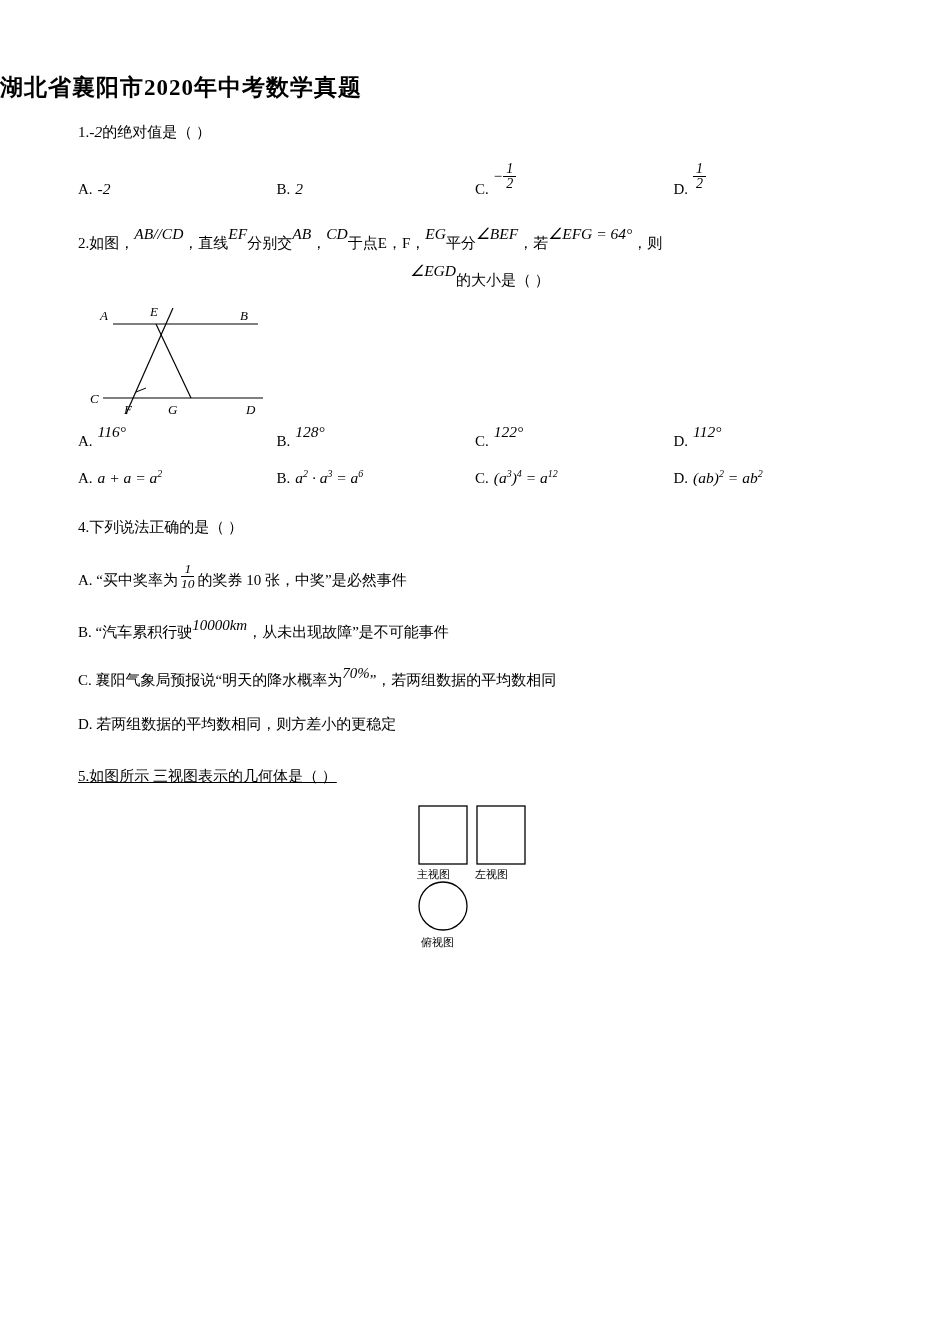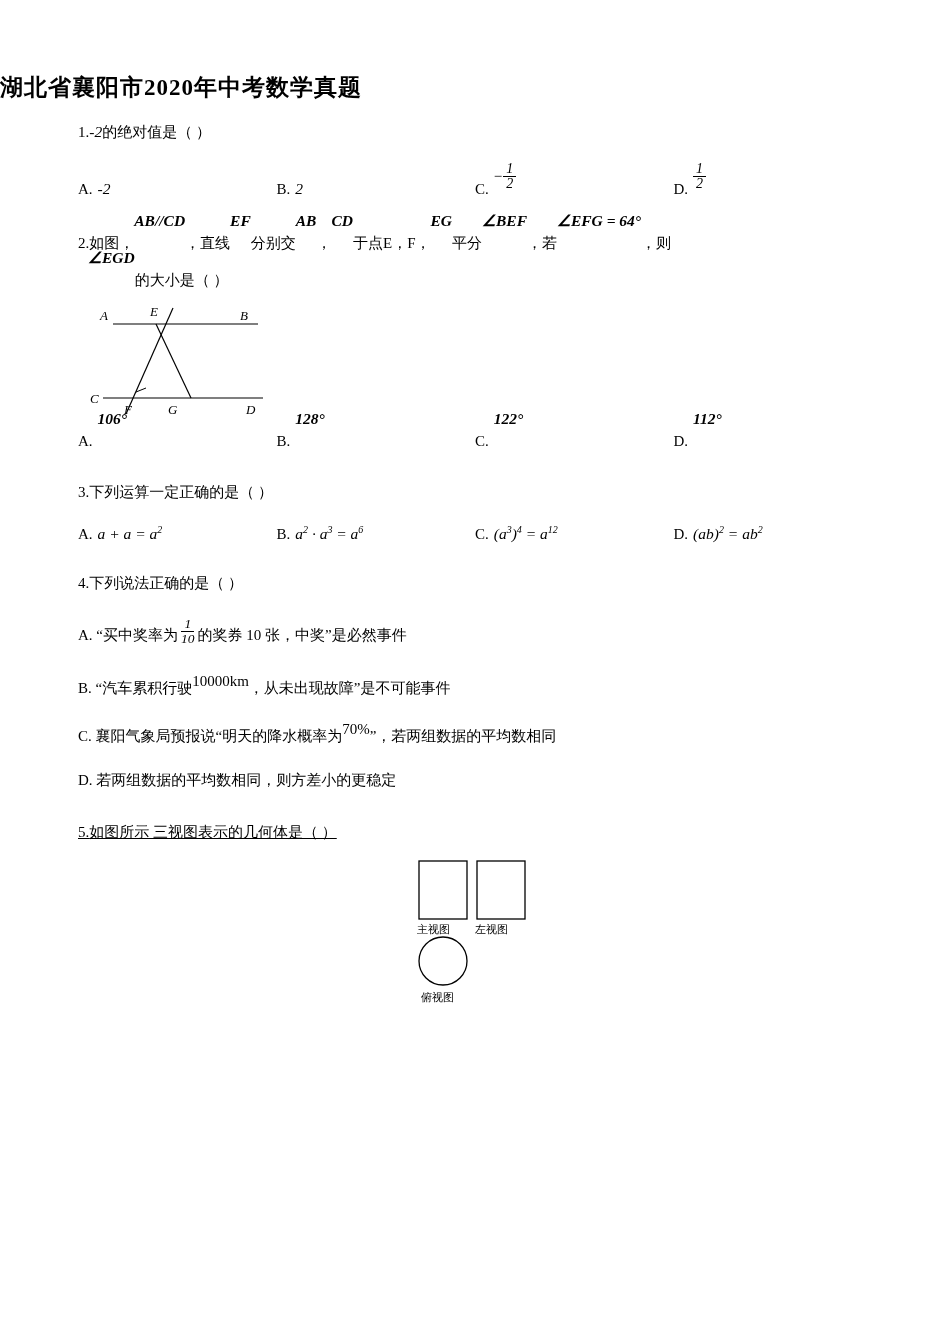--- a/index.html
+++ b/index.html
@@ -49,23 +49,22 @@
     font-family: "Liberation Serif", serif;
     font-style: italic;
     font-size: 15.5px;
   }
   .mathup {
     font-family: "Liberation Serif", serif;
     font-size: 15.5px;
   }
   .raise {
     position: relative;
-    bottom: 22px;
-    font-style: italic;
-    font-weight: bold;
+    bottom: 9px;
+    font-style: italic;
   }
   .options-row {
     display: flex;
     margin: 18px 78px 0 78px;
     font-size: 15px;
     align-items: flex-end;
   }
   .opt {
     flex: 1 1 0;
     display: flex;
@@ -125,20 +124,21 @@
     text-align: center;
   }
   .q2-line {
     margin: 26px 78px 0 78px;
     font-size: 15px;
     line-height: 2.4;
   }
   .q2-line2 {
     margin: 10px 78px 0 88px;
     font-size: 15px;
+    text-align: center;
   }
   .q4-opt {
     margin: 18px 78px 0 78px;
     font-size: 15px;
     line-height: 1.6;
   }
   .q4-opt .lead {
     font-family: "Liberation Serif", serif;
   }
   .inline-frac-small {
@@ -150,20 +150,21 @@
     line-height: 1.05;
     position: relative;
     bottom: 5px;
     font-style: italic;
   }
   .inline-frac-small .num { border-bottom: 1px solid #000; padding: 0 3px;}
   .inline-frac-small .den { padding: 0 3px;}
   .overbar {
     position: relative;
     bottom: 7px;
+    font-style: italic;
     font-size: 15px;
   }
   .row3 {
     display: flex;
     margin: 16px 78px 0 78px;
     font-size: 15px;
     align-items: baseline;
   }
   .row3 .opt { flex: 1 1 0; }
 </style>
@@ -234,39 +235,36 @@
       <text x="2" y="101" font-family="Liberation Serif, serif" font-style="italic" font-size="13">C</text>
       <text x="36" y="112" font-family="Liberation Serif, serif" font-style="italic" font-size="13">F</text>
       <text x="80" y="112" font-family="Liberation Serif, serif" font-style="italic" font-size="13">G</text>
       <text x="158" y="112" font-family="Liberation Serif, serif" font-style="italic" font-size="13">D</text>
     </svg>
   </div>
 
   <div class="options-row" style="margin-top:6px;">
     <div class="opt">
       <span class="opt-label">A.</span>
-      <span class="opt-val raise">106°</span>
+      <span class="opt-val raise">116°</span>
     </div>
     <div class="opt">
       <span class="opt-label">B.</span>
       <span class="opt-val raise">128°</span>
     </div>
     <div class="opt">
       <span class="opt-label">C.</span>
       <span class="opt-val raise">122°</span>
     </div>
     <div class="opt">
       <span class="opt-label">D.</span>
       <span class="opt-val raise">112°</span>
     </div>
   </div>
 
-  <div class="q" style="margin-top:30px;">
-    <span>3.</span><span>下列运算一定正确的是（    ）</span>
-  </div>
 
   <div class="row3" style="margin-top:18px;">
     <div class="opt">
       <span class="opt-label">A.</span>
       <span class="mathit">a + a = a<sup class="ex">2</sup></span>
     </div>
     <div class="opt">
       <span class="opt-label">B.</span>
       <span class="mathit">a<sup class="ex">2</sup> · a<sup class="ex">3</sup> = a<sup class="ex">6</sup></span>
     </div>

